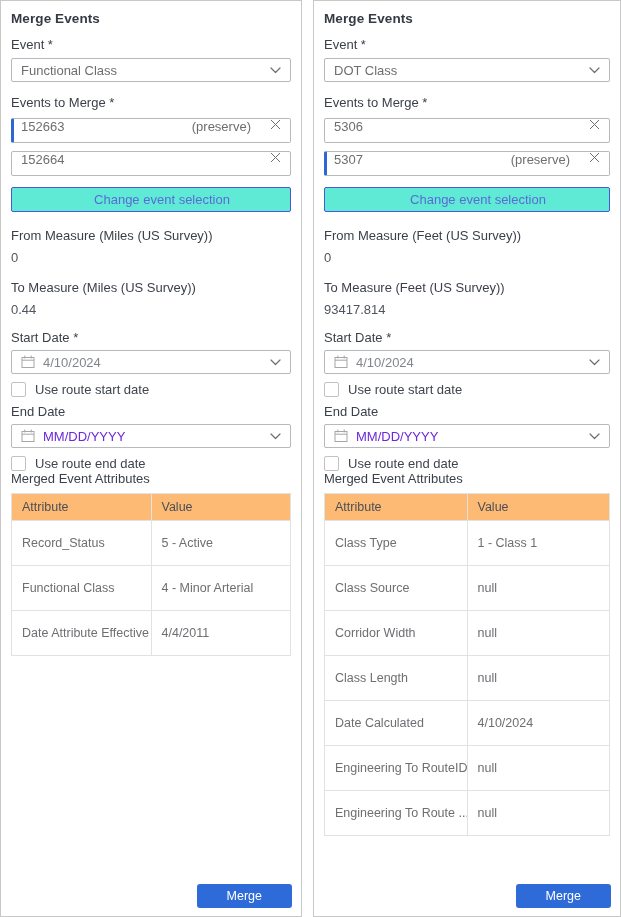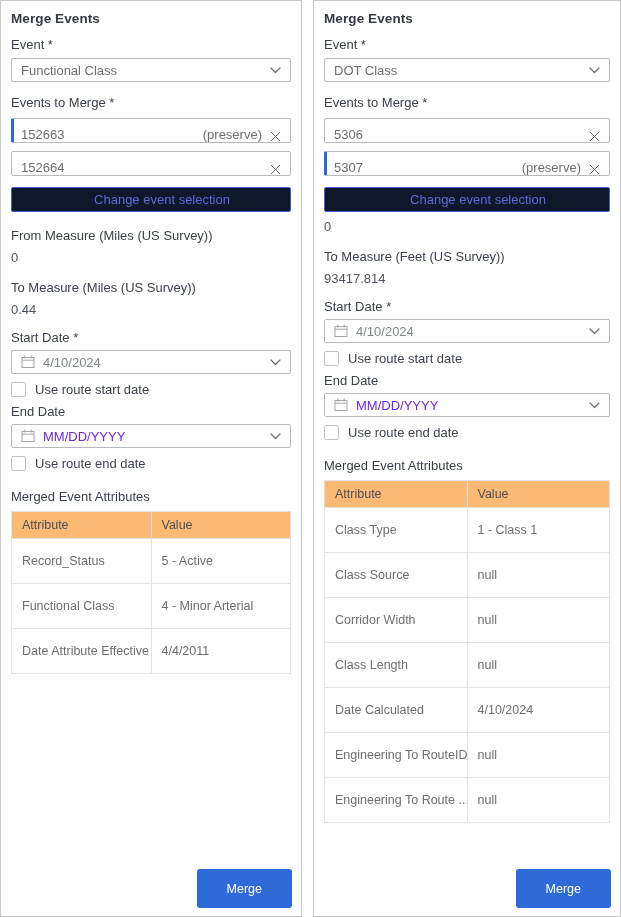--- a/index.html
+++ b/index.html
@@ -57,39 +57,40 @@
     background: #fff;
     cursor: pointer;
     box-sizing: content-box;
   }
   .event-input {
     margin-top: 8px;
     height: 23px;
     border: 1px solid #b6b9bd;
     border-radius: 2px;
     display: flex;
-    align-items: flex-end;
+    align-items: flex-start;
     padding: 0 9px;
     font-size: 13px;
     color: #6e6e6e;
     background: #fff;
+    gap: 11px;
   }
   .event-input.focused {
     border-left: 3px solid #2e66d4;
     padding-left: 7px;
   }
   .ev-val { flex: 1; }
   .preserve { margin-right: 8px; color: #6e6e6e; }
   .x-icon { display: flex; align-items: center; cursor: pointer; }
 
   .btn-outline {
     margin-top: 11px;
     width: 100%;
     height: 25px;
-    background: #0f172a;
+    background: #5eead4;
     border: 1px solid #4a57d6;
     border-radius: 2px;
     color: #5c6ad8;
     font-size: 13px;
     font-family: inherit;
     cursor: pointer;
     display: block;
     padding-left: 28px;
   }
   .ro-label { margin-top: 16px; font-size: 13px; color: #3a3f49; line-height: 15px; }
@@ -126,21 +127,21 @@
   .checkbox {
     width: 13px;
     height: 13px;
     border: 1px solid #c2c2c2;
     border-radius: 2px;
     background: #fff;
     flex: 0 0 auto;
   }
   .check-label { font-size: 13px; color: #3f444d; }
 
-  .attr-label { margin-top: 18px; }
+  .attr-label { }
   .attr-table {
     margin-top: 7px;
     width: 100%;
     border-collapse: collapse;
     table-layout: fixed;
   }
   .attr-table th {
     background: #fdba74;
     text-align: left;
     font-weight: 400;
@@ -156,21 +157,21 @@
     padding: 15px 10px;
     border: 1px solid #e2e2e2;
     white-space: nowrap;
     overflow: hidden;
   }
   .btn-primary {
     position: absolute;
     right: 9px;
     bottom: 8px;
     min-width: 68px;
-    height: 39px;
+    height: 24px;
     background: #2e6ad8;
     color: #ffffff;
     border: none;
     border-radius: 3px;
     font-size: 12.5px;
     font-family: inherit;
     cursor: pointer;
     padding: 0 30px;
   }
   svg { display: block; }
@@ -326,20 +327,21 @@
         <span class="preserve">(preserve)</span>
         <span class="x-icon">
           <svg width="11" height="11" viewBox="0 0 11 11">
               <path d="M1 1l9 9M10 1l-9 9" stroke="#6e6e6e" stroke-width="1"></path>
             </svg>
         </span>
       </div>
 
       <button class="btn-outline">Change event selection</button>
 
+      <div class="ro-label">From Measure (Feet (US Survey))</div>
       <div class="ro-value">0</div>
 
       <div class="ro-label">To Measure (Feet (US Survey))</div>
       <div class="ro-value">93417.814</div>
 
       <div class="field-label lbl-startdate">Start Date *</div>
       <div class="date-select">
         <span>
           <svg width="14" height="14" viewBox="0 0 14 14">
               <rect x="1" y="2.5" width="12" height="10" fill="none" stroke="#a6a6a6" stroke-width="1"></rect>

